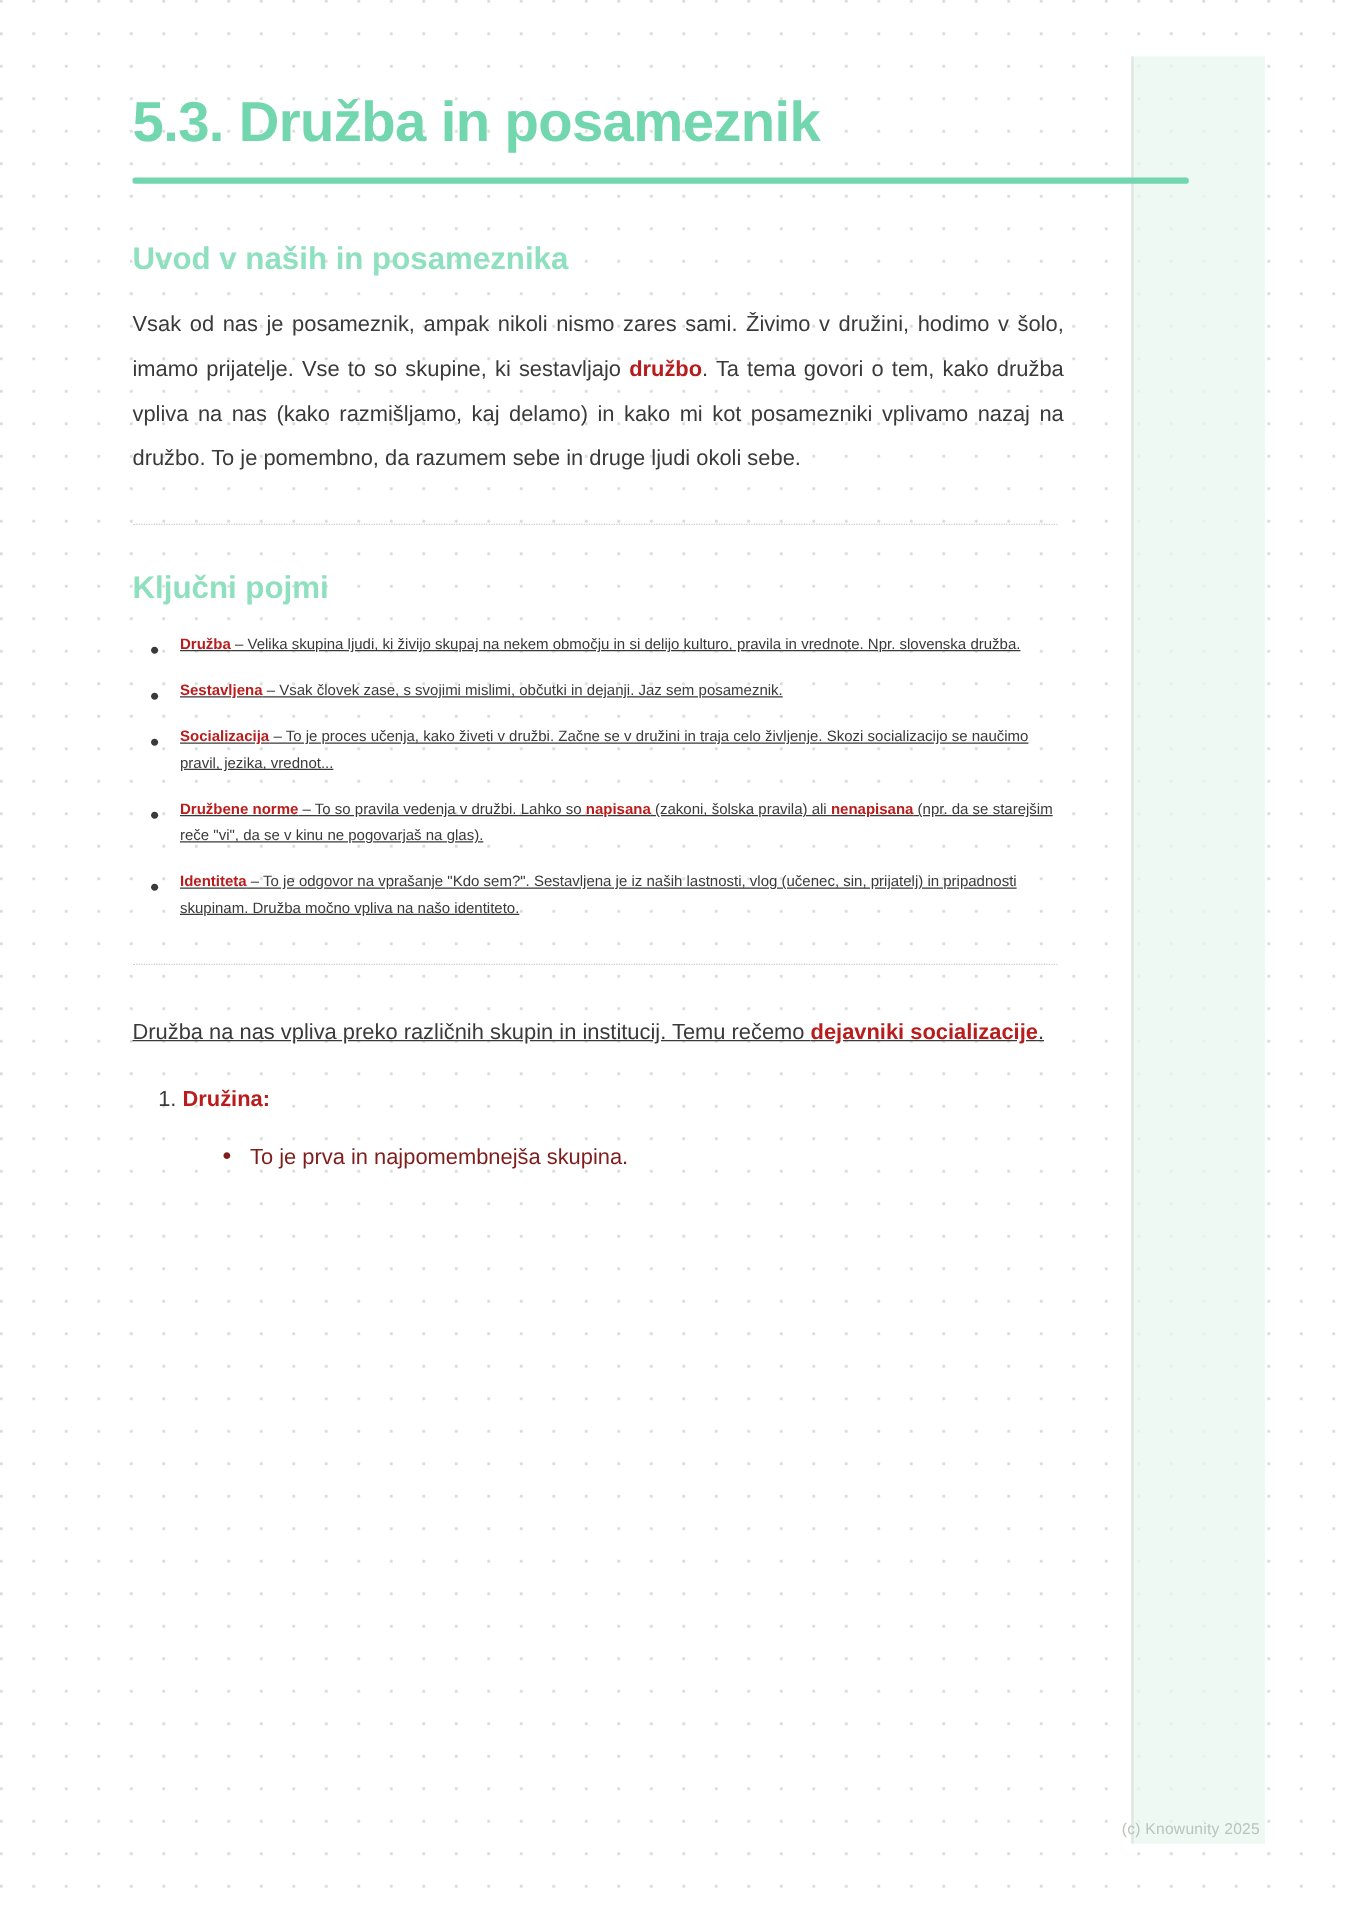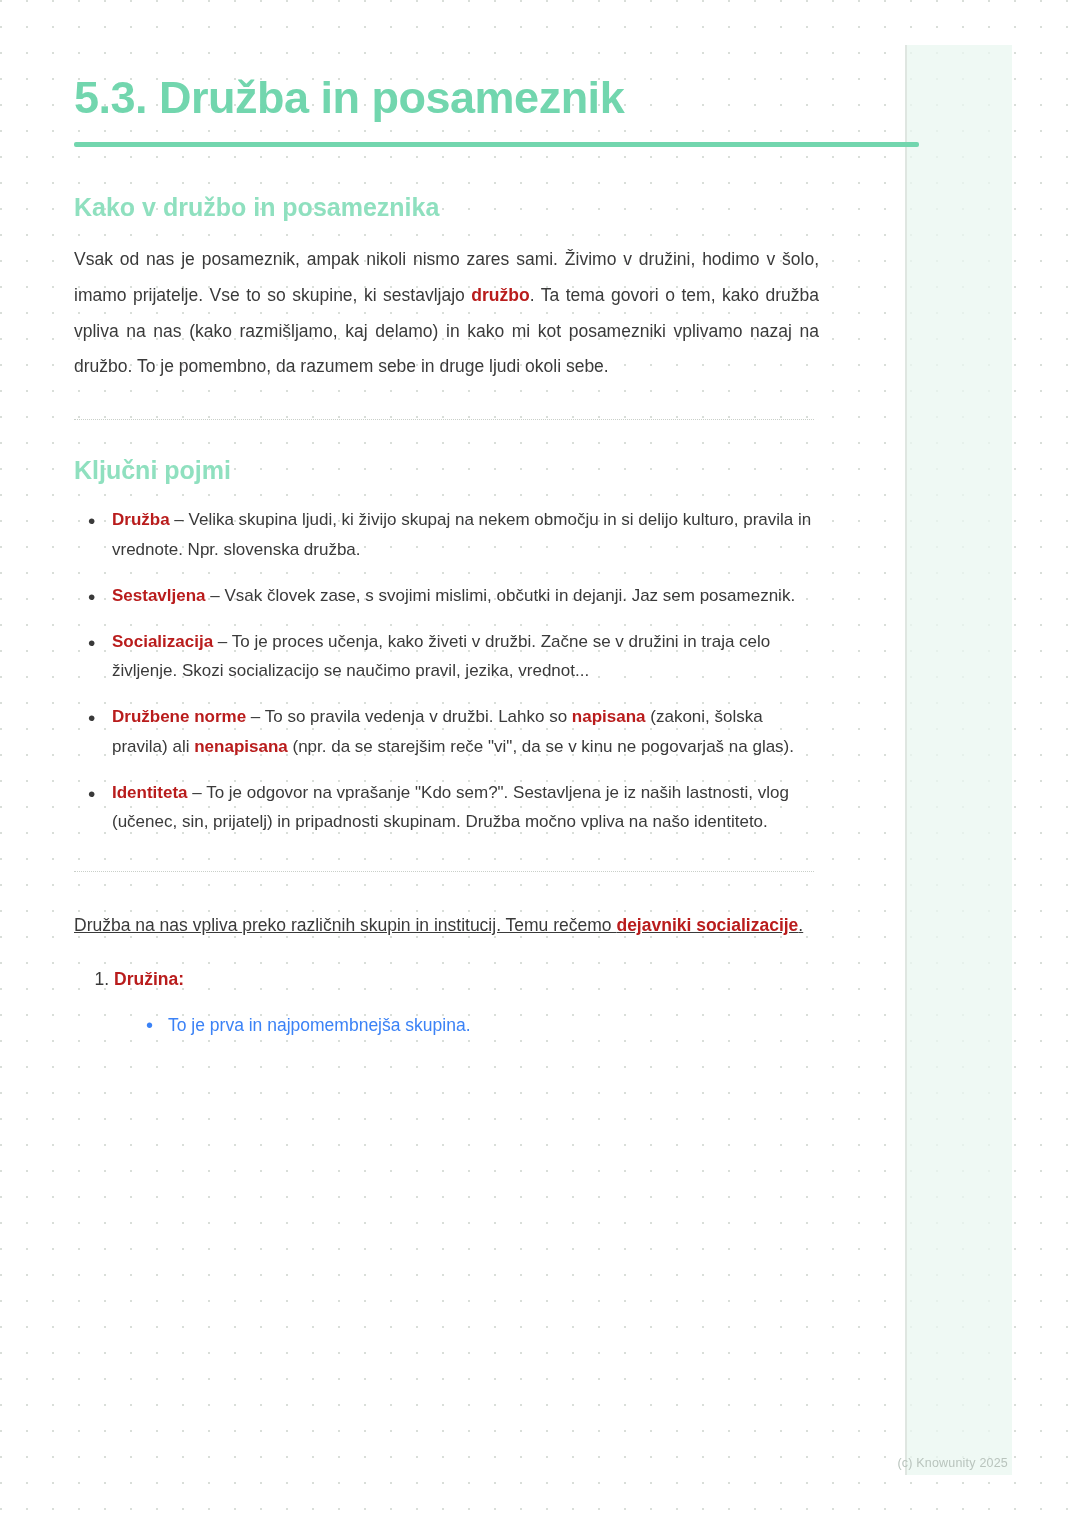--- a/index.html
+++ b/index.html
@@ -41,21 +41,21 @@
     position: absolute;
     top: 45px;
     right: 173px;
     width: 2px;
     height: 1430px;
     background: #dfe6e1;
   }
 
   .content {
     position: absolute;
-    left: 74px;
+    left: 106px;
     top: 72px;
     width: 745px;
   }
 
   h1.doc-title {
     font-size: 45px;
     line-height: 1.15;
     font-weight: bold;
     color: #72d6ae;
     margin: 0 0 18px 0;
@@ -109,23 +109,24 @@
 
   ul.key-list {
     list-style: none;
     margin: 0;
     padding: 0;
   }
   ul.key-list > li {
     position: relative;
     padding-left: 38px;
     margin-bottom: 16px;
-    font-size: 17px;
+    font-size: 12px;
     line-height: 1.75;
     color: #3a3a3a;
+    text-decoration: underline;
   }
   ul.key-list > li::before {
     content: "•";
     position: absolute;
     left: 14px;
     top: -2px;
     font-size: 21px;
     color: #3a3a3a;
   }
   b, strong { font-weight: bold; color: #b91c1c; }
@@ -142,21 +143,21 @@
   ul.sub-list {
     list-style: none;
     margin: 14px 0 0 0;
     padding-left: 28px;
   }
   ul.sub-list > li {
     position: relative;
     padding-left: 26px;
     font-size: 17.5px;
     line-height: 1.8;
-    color: #3b82f6;
+    color: #7f1d1d;
   }
   ul.sub-list > li::before {
     content: "•";
     position: absolute;
     left: 4px;
     top: -3px;
     font-size: 20px;
   }
 
   .footer-credit {
@@ -173,21 +174,21 @@
 
 <div class="page"></div>
 <div class="right-strip"></div>
 <div class="right-strip-line"></div>
 
 <div class="content">
 
   <h1 class="doc-title">5.3. Družba in posameznik</h1>
   <div class="title-rule"></div>
 
-  <h2 class="section-title">Kako v družbo in posameznika</h2>
+  <h2 class="section-title">Uvod v naših in posameznika</h2>
   <p class="para"><span>Vsak od nas je posameznik, ampak nikoli nismo zares sami. Živimo v družini, hodimo v šolo, imamo prijatelje. Vse to so skupine, ki sestavljajo </span><b>družbo</b><span>. Ta tema govori o tem, kako družba vpliva na nas (kako razmišljamo, kaj delamo) in kako mi kot posamezniki vplivamo nazaj na družbo. To je pomembno, da razumem sebe in druge ljudi okoli sebe.</span></p>
 
   <hr class="divider">
 
   <h2 class="section-title">Ključni pojmi</h2>
 
   <ul class="key-list">
     <li>
       <b>Družba</b><span> – Velika skupina ljudi, ki živijo skupaj na nekem območju in si delijo kulturo, pravila in vrednote. Npr. slovenska družba.</span>
     </li>

